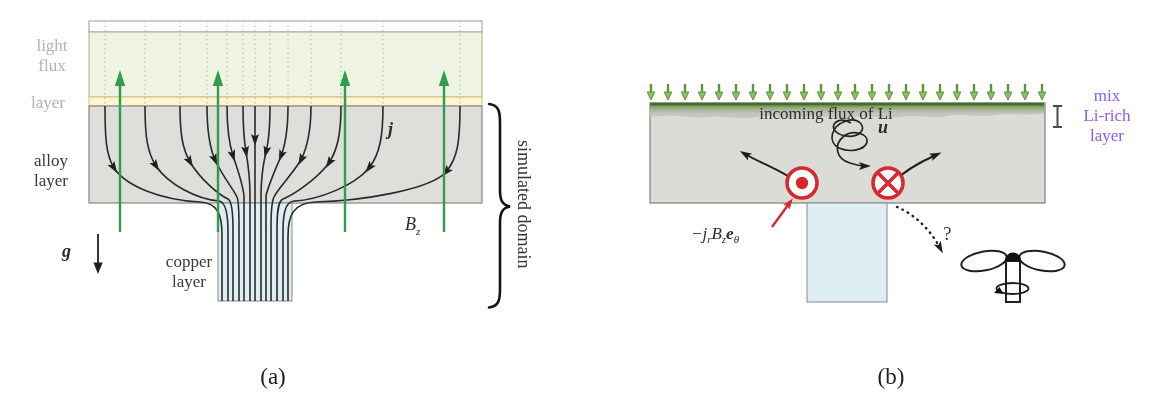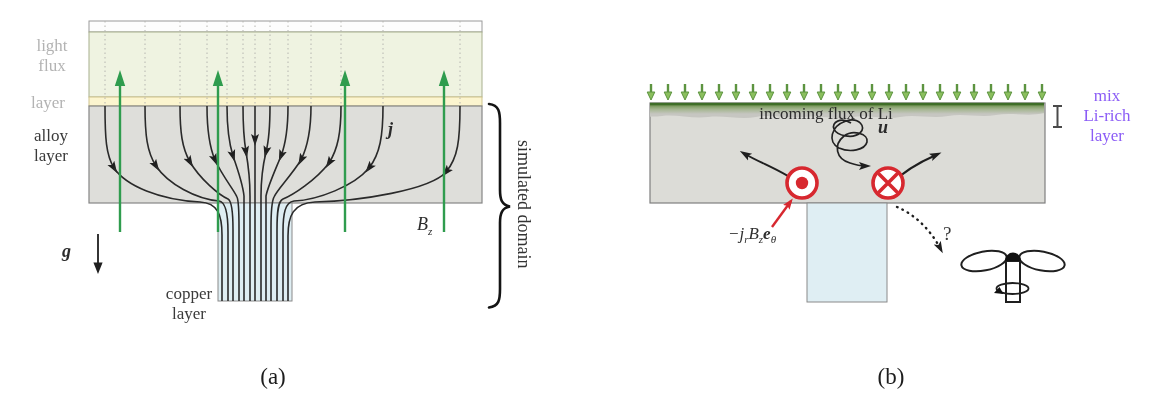--- a/index.html
+++ b/index.html
@@ -153,40 +153,40 @@
     <ellipse cx="1012.5" cy="288.5" rx="16" ry="5.5" stroke-width="1.8"></ellipse>
     <path d="M994,293 L1003.5,294 L999.5,287 Z" fill="#111" stroke="none"></path>
   </g>
 </svg>
 
   <div class="t gray ctr" style="left:26px;top:36px;width:52px;">
     <div>light</div>
     <div>flux</div>
   </div>
   <div class="t gray ctr" style="left:26px;top:93px;width:44px;">layer</div>
-  <div class="t ctr" style="left:22px;top:126px;width:58px;color:#3a3a3a;">
+  <div class="t ctr" style="left:22px;top:151px;width:58px;color:#3a3a3a;">
     <div>alloy</div>
     <div>layer</div>
   </div>
-  <div class="t ctr" style="left:158px;top:252px;width:62px;color:#3a3a3a;margin-top:32px;">
+  <div class="t ctr" style="left:158px;top:252px;width:62px;color:#3a3a3a;">
     <div>copper</div>
     <div>layer</div>
   </div>
   <div class="t bi" style="left:62px;top:241px;font-size:18px;">g</div>
   <div class="t bi" style="left:388px;top:119px;font-size:18px;">j</div>
-  <div class="t it" style="left:417px;top:214px;font-size:18px;text-align:right;"><span>B</span><sub>z</sub></div>
+  <div class="t it" style="left:405px;top:214px;font-size:18px;text-align:right;"><span>B</span><sub>z</sub></div>
   <div class="t vert" style="left:513px;top:101px;">simulated domain</div>
   <div class="t cap ctr" style="left:248px;top:363px;width:50px;">(a)</div>
 
   <div class="t ctr" style="left:726px;top:60px;width:200px;margin-top:44px;">incoming flux of Li</div>
   <div class="t ctr" style="left:1066px;top:86px;width:82px;color:#8b5cf6;">
     <div>mix</div>
     <div>Li-rich</div>
     <div>layer</div>
   </div>
   <div class="t bi" style="left:878px;top:117px;font-size:18px;">u</div>
-  <div class="t ctr" style="left:700px;top:224px;width:104px;color:#2f2f2f;">
+  <div class="t ctr" style="left:663px;top:224px;width:104px;color:#2f2f2f;">
     <span class="it">−j</span><sub>r</sub><span class="it">B</span><sub>z</sub><span class="bi">e</span><sub>θ</sub>
   </div>
   <div class="t q" style="left:943px;top:223px;">?</div>
   <div class="t cap ctr" style="left:866px;top:363px;width:50px;">(b)</div>
 
 </div>
 
 </body></html>

